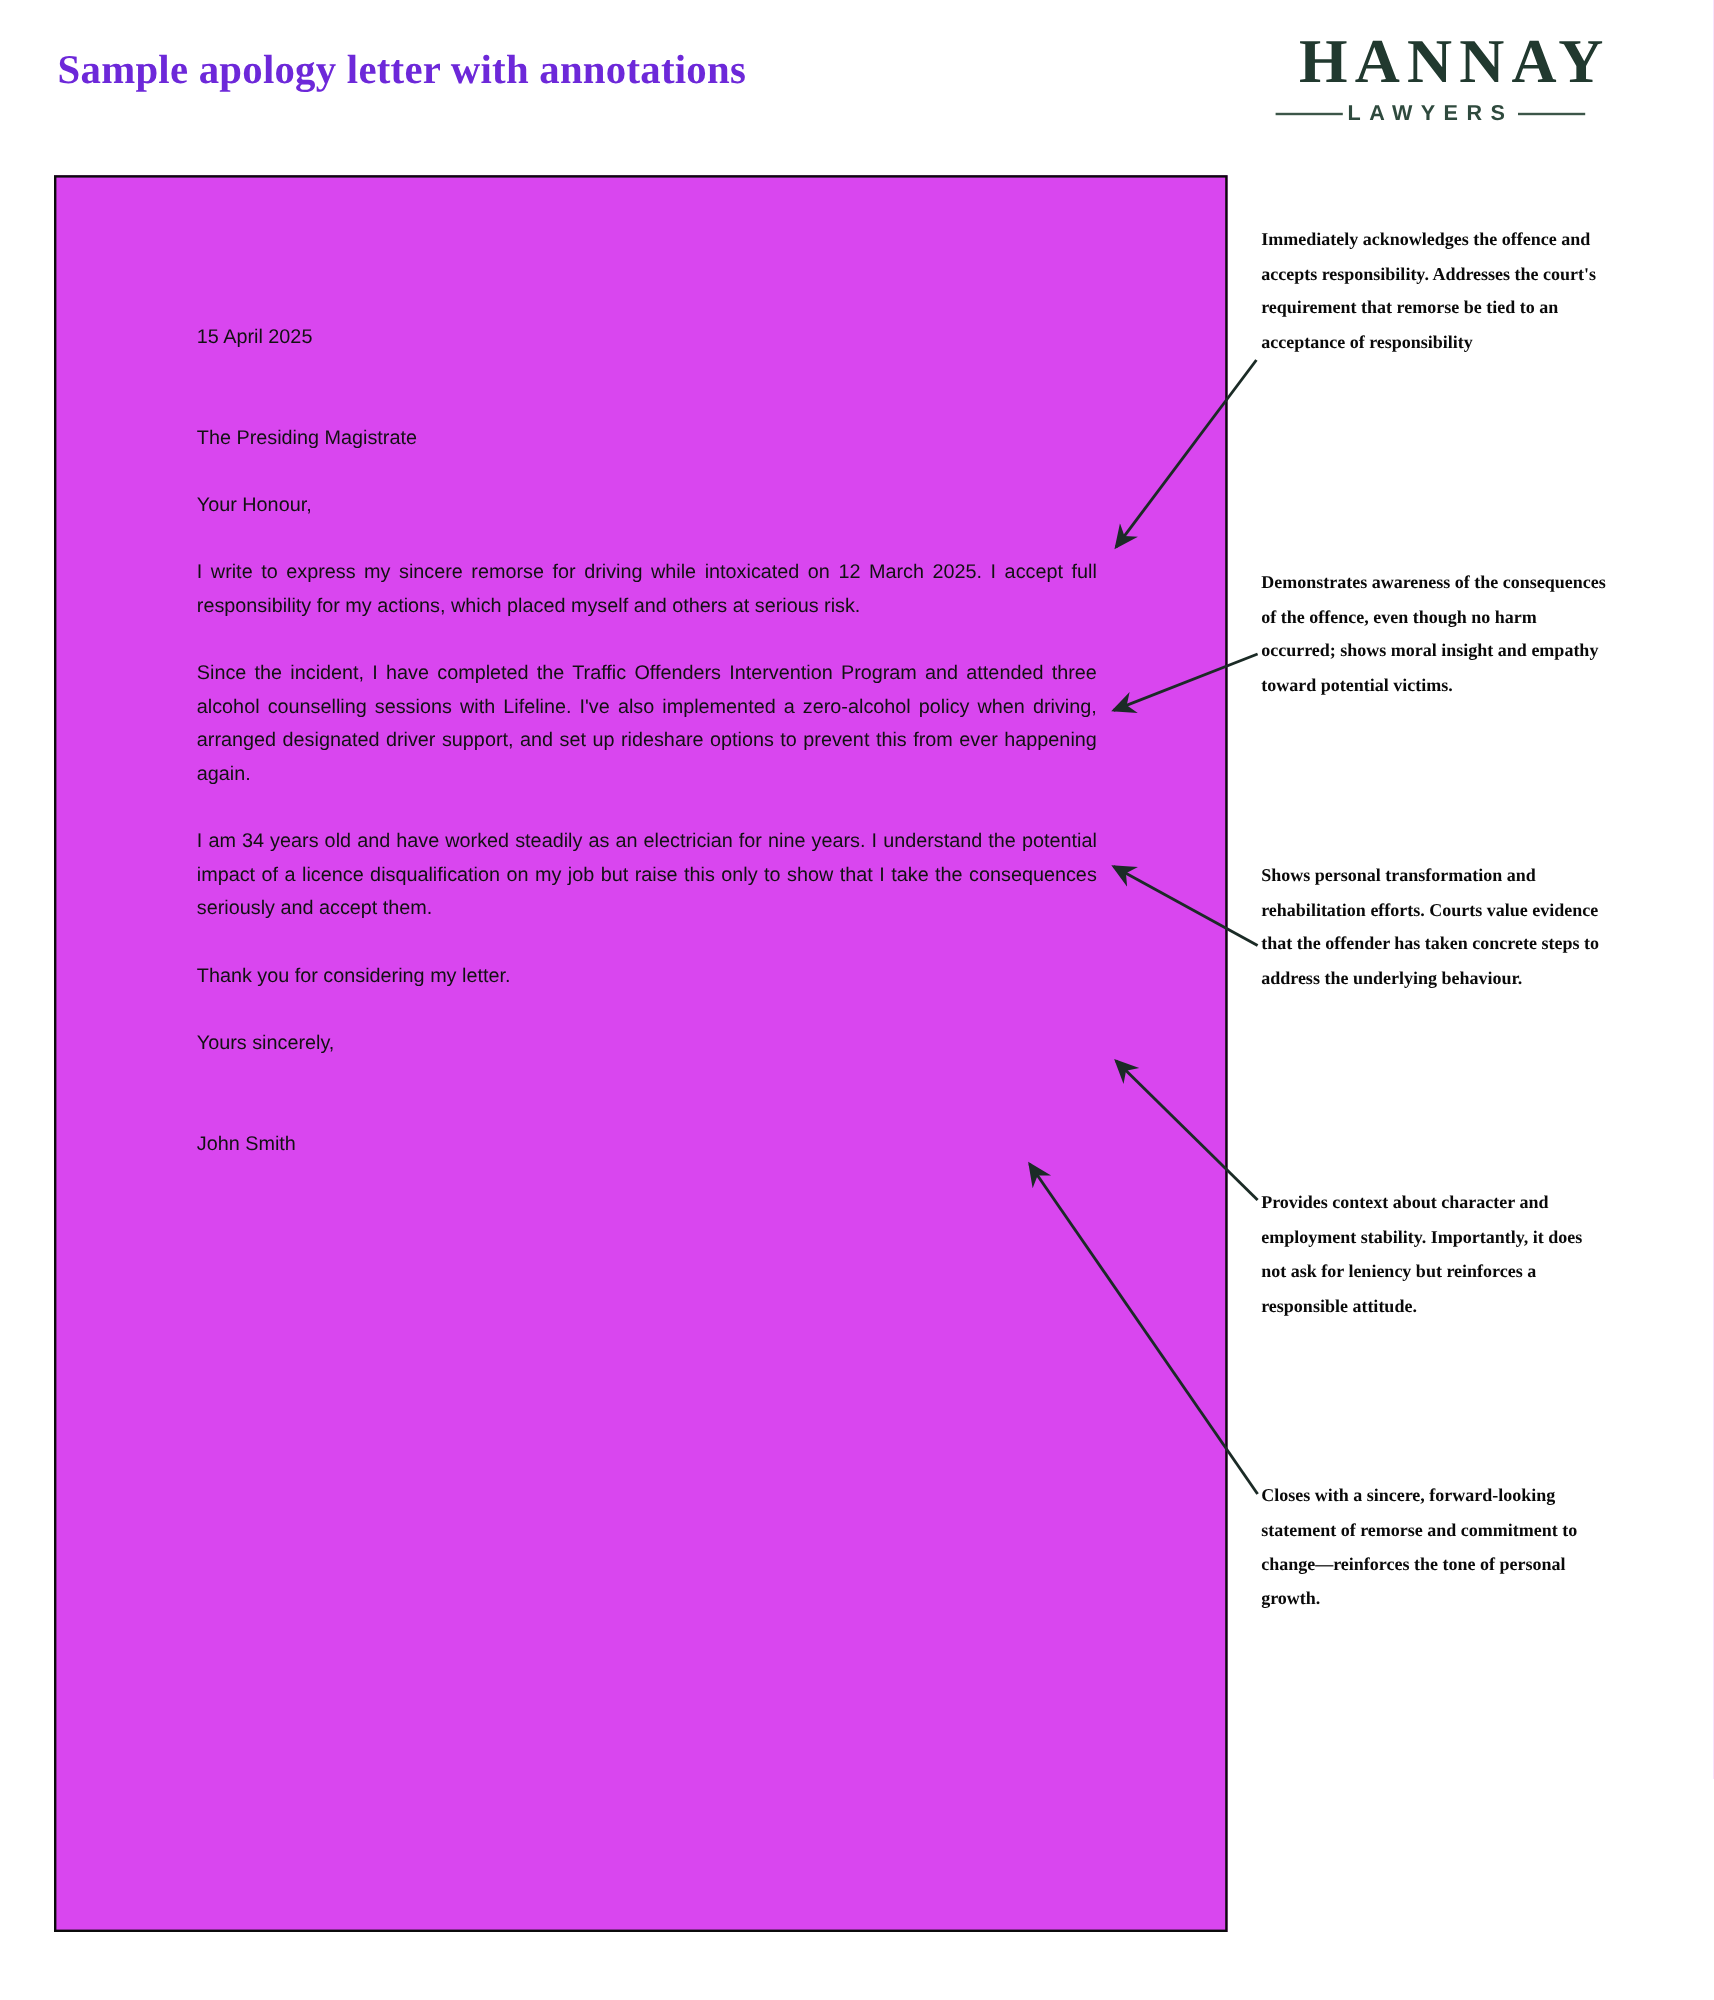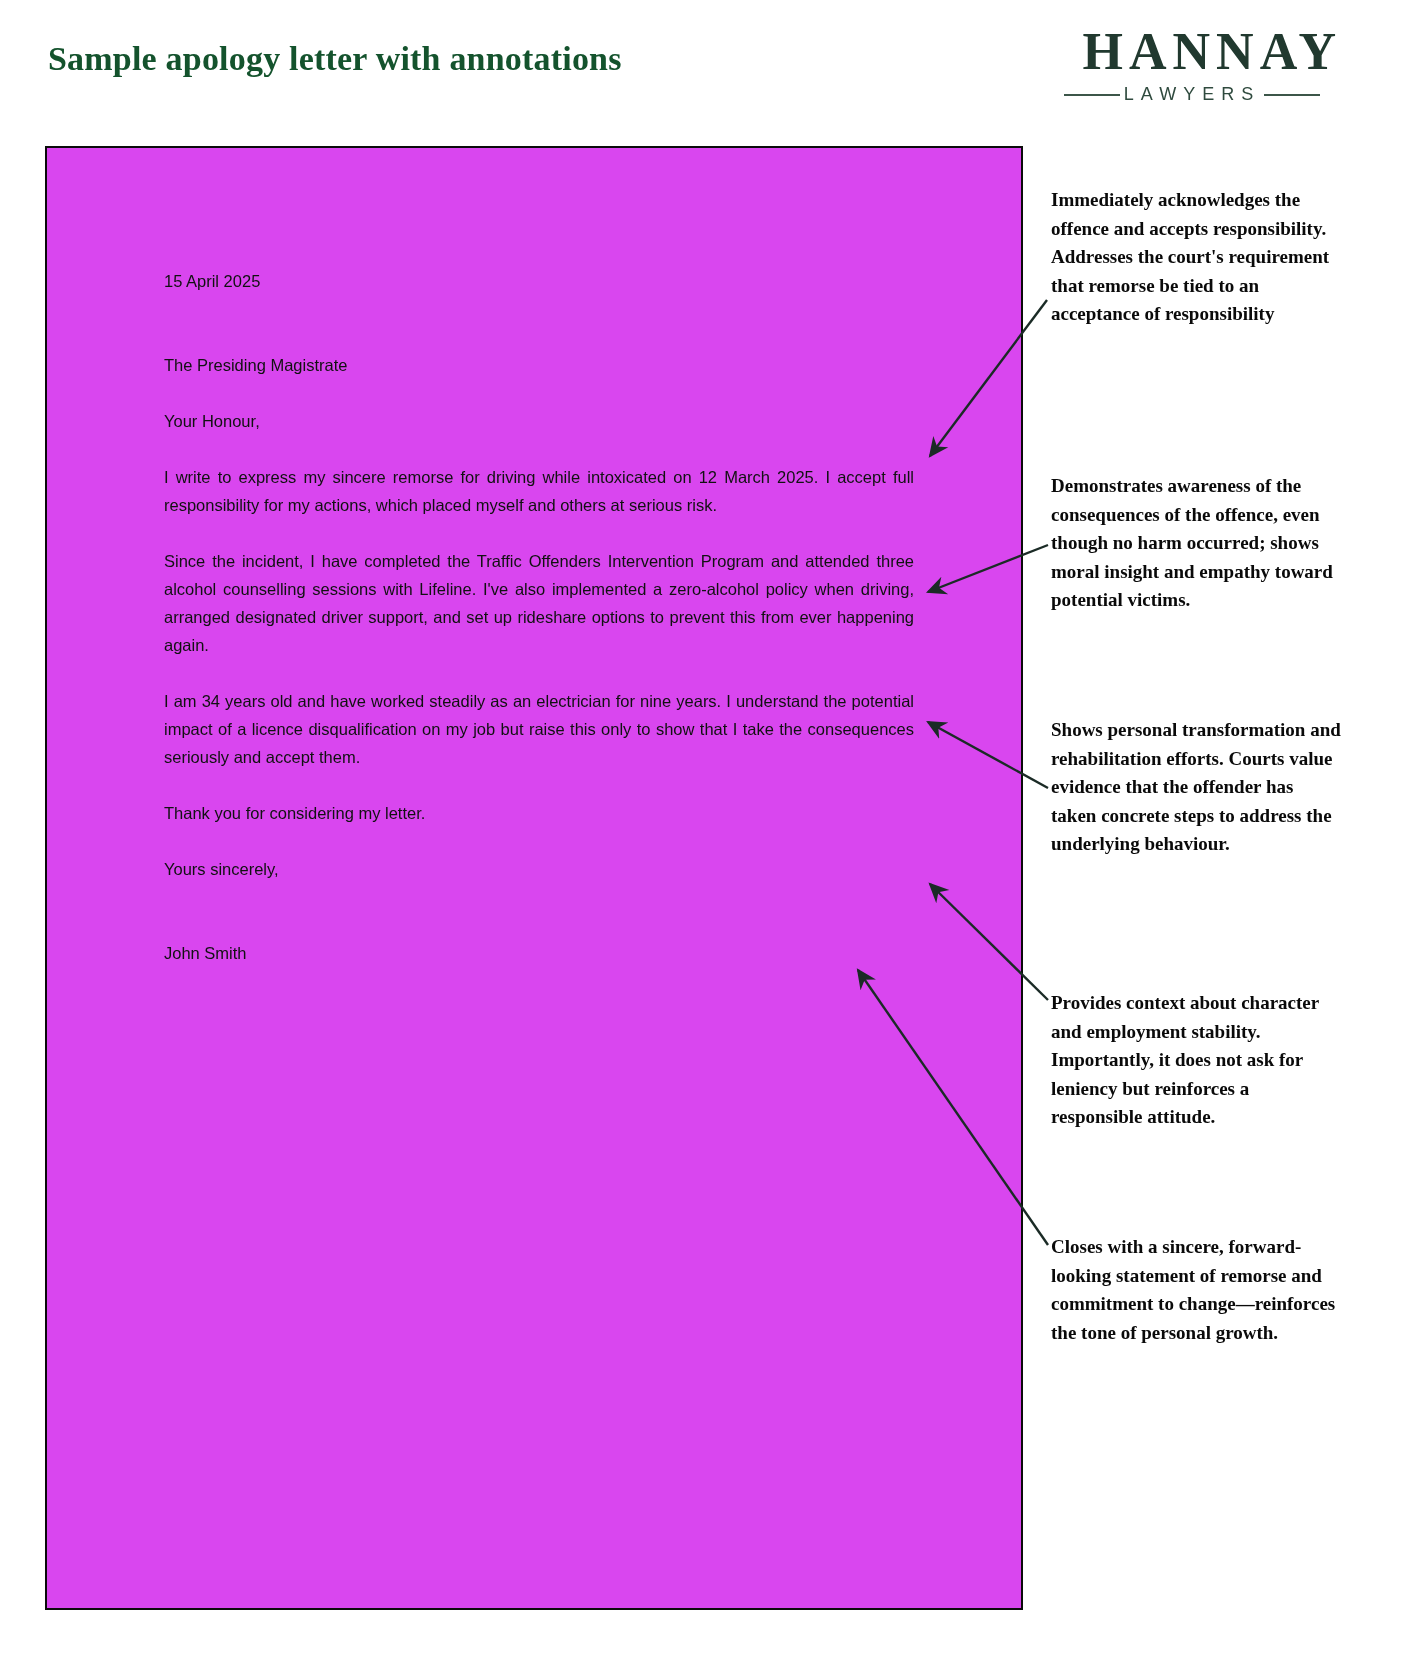--- a/index.html
+++ b/index.html
@@ -23,21 +23,21 @@
     height: 140px;
   }
   #doc-title {
     position: absolute;
     left: 48px;
     top: 40px;
     font-family: "Liberation Serif", serif;
     font-weight: 700;
     font-size: 34px;
     letter-spacing: 0.2px;
-    color: #14532d;
+    color: #6d28d9;
     white-space: nowrap;
   }
   #brand-logo {
     position: absolute;
     right: 86px;
     top: 26px;
     width: 300px;
     text-align: center;
     color: #21392f;
   }
@@ -50,20 +50,21 @@
     color: #21392f;
     white-space: nowrap;
     text-align: right;
   }
   #brand-sub {
     margin-top: 6px;
     display: flex;
     align-items: center;
     justify-content: center;
     gap: 4px;
+    font-weight: bold;
   }
   .brand-rule {
     display: block;
     height: 2px;
     width: 56px;
     background: #3c5649;
   }
   #brand-subtext {
     font-family: "Liberation Sans", sans-serif;
     font-size: 18px;
@@ -113,21 +114,21 @@
     top: 146px;
     width: 340px;
     height: 1470px;
   }
   .annotation {
     position: absolute;
     left: 6px;
     width: 290px;
     font-family: "Liberation Serif", serif;
     font-weight: 700;
-    font-size: 19px;
+    font-size: 15px;
     line-height: 28.6px;
     color: #0a0a0a;
   }
   #ann-0 { top: 40px; }
   #ann-1 { top: 326px; }
   #ann-2 { top: 570px; }
   #ann-3 { top: 843px; }
   #ann-4 { top: 1087px; }
 
   

